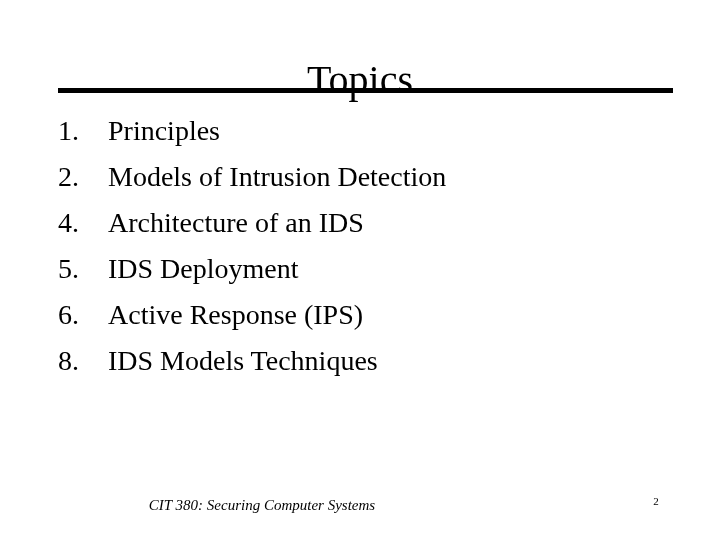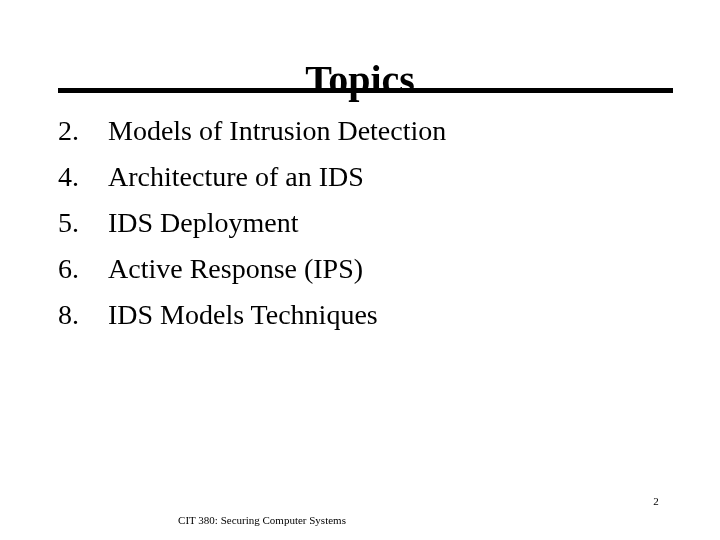--- a/index.html
+++ b/index.html
@@ -25,21 +25,21 @@
     left: 0;
     top: 30px;
     width: 720px;
     text-align: center;
   }
 
   #slide-title {
     display: inline-block;
     font-family: "Liberation Serif", "DejaVu Serif", serif;
     font-size: 40px;
-    font-weight: 700;
+    font-weight: 400;
     line-height: 46px;
     color: #000000;
     letter-spacing: 0px;
     white-space: nowrap;
     margin-top: 27px;
   }
 
   
   #title-rule {
     position: absolute;
@@ -84,28 +84,29 @@
     font-size: 28px;
     line-height: 46px;
     color: #000000;
     vertical-align: top;
   }
 
   
   #footer-text {
     position: absolute;
     left: 0;
-    top: 513px;
+    top: 498px;
     width: 524px;
     text-align: center;
     font-family: "Liberation Serif", "DejaVu Serif", serif;
-    font-size: 11px;
+    font-size: 15px;
     line-height: 14px;
     color: #000000;
     white-space: nowrap;
+    font-style: italic;
   }
 
   #page-number {
     position: absolute;
     left: 636px;
     top: 494px;
     width: 40px;
     text-align: center;
     font-family: "Liberation Serif", "DejaVu Serif", serif;
     font-size: 11px;
@@ -119,20 +120,23 @@
 <div id="slide">
 
   <div id="title-block">
     <h1 id="slide-title">Topics</h1>
   </div>
 
   <div id="title-rule"></div>
 
   <ol id="topics-list">
     <li>
+      <span class="item-number">1.</span><span class="item-label">Principles</span>
+    </li>
+    <li>
       <span class="item-number">2.</span><span class="item-label">Models of Intrusion Detection</span>
     </li>
     <li>
       <span class="item-number">4.</span><span class="item-label">Architecture of an IDS</span>
     </li>
     <li>
       <span class="item-number">5.</span><span class="item-label">IDS Deployment</span>
     </li>
     <li>
       <span class="item-number">6.</span><span class="item-label">Active Response (IPS)</span>

